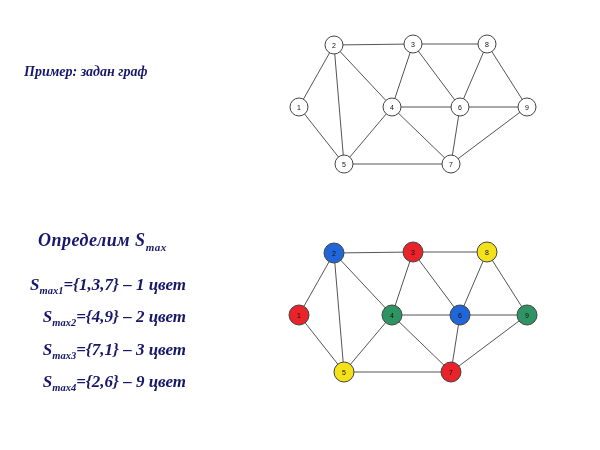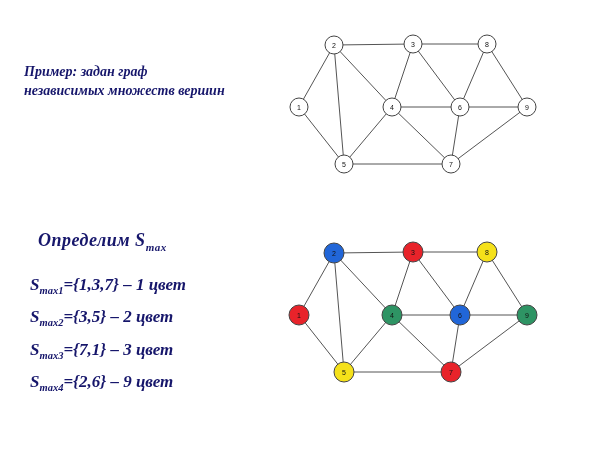--- a/index.html
+++ b/index.html
@@ -47,21 +47,21 @@
     font-style: italic;
     margin-top: 40px;
   }
 
   #smax-list {
     left: 30px;
     top: 272px;
     font-size: 17px;
     line-height: 26px;
   }
-  #smax-list .row { white-space: nowrap; }
+  #smax-list .row { white-space: nowrap; text-align: right; }
   #smax-list .sub {
     font-size: 10.5px;
     vertical-align: sub;
   }
 
   
   .graph {
     position: absolute;
   }
   .graph svg { display: block; }
@@ -93,30 +93,29 @@
     stroke-width: 1;
   }
 </style>
 </head>
 <body>
 
 <div id="page">
 
   <div class="text-block" id="intro-text">
     <div class="line"><span class="kw">Пример</span><span>: задан граф</span></div>
-    <div class="line">независимых множеств вершин</div>
   </div>
 
   <div class="text-block" id="determine-line">
     <span>Определим  S</span><span class="sub">max</span>
   </div>
 
   <div class="text-block" id="smax-list">
     <div class="row"><span>S</span><span class="sub">max1</span><span>={1,3,7} – 1 цвет</span></div>
-    <div class="row"><span>S</span><span class="sub">max2</span><span>={3,5} – 2 цвет</span></div>
+    <div class="row"><span>S</span><span class="sub">max2</span><span>={4,9} – 2 цвет</span></div>
     <div class="row"><span>S</span><span class="sub">max3</span><span>={7,1} – 3 цвет</span></div>
     <div class="row"><span>S</span><span class="sub">max4</span><span>={2,6} – 9 цвет</span></div>
   </div>
 
   <div class="graph" id="graph-top">
     <svg width="270" height="180" viewBox="0 0 270 180">
       <g id="edges-top">
           <line x1="17" y1="93" x2="52" y2="31" class="edge"></line>
           <line x1="17" y1="93" x2="62" y2="150" class="edge"></line>
           <line x1="52" y1="31" x2="131" y2="30" class="edge"></line>

